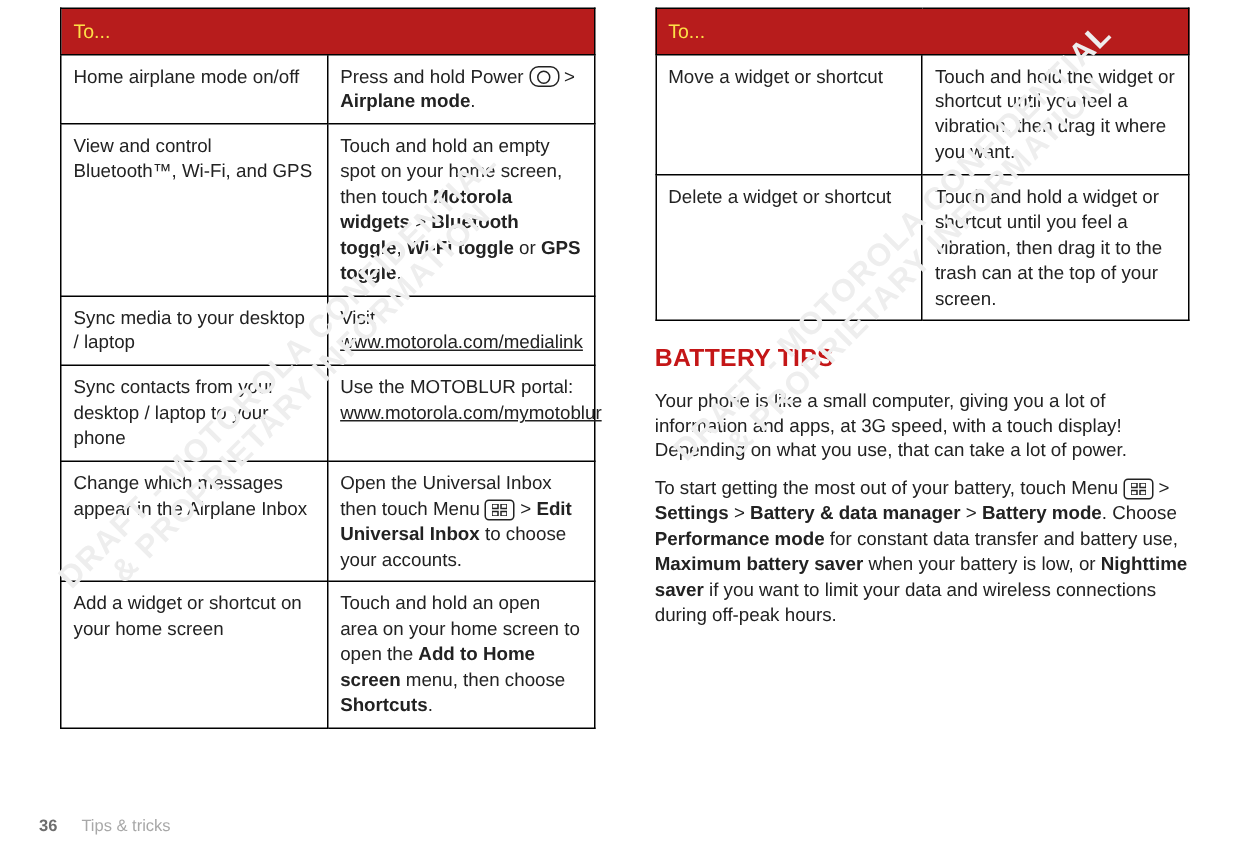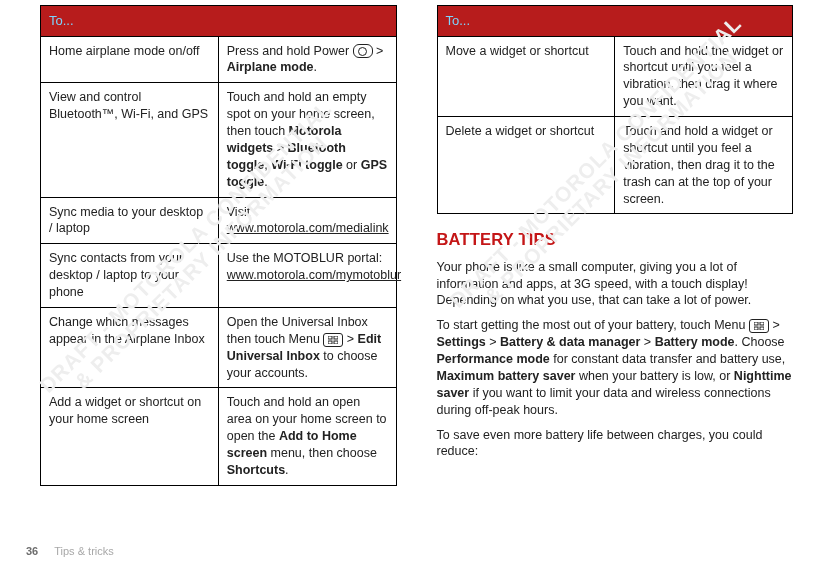--- a/index.html
+++ b/index.html
@@ -1,21 +1,21 @@
 <!DOCTYPE html>
 <html><head>
 <meta charset="utf-8">
 <style>
 html,body{margin:0;padding:0;font-family:Arial,Helvetica,sans-serif;background:#fff;color:#222;font-size:12.5px;line-height:1.35}
 .page{width:823px;height:569px;position:relative;padding:5px 30px 0 40px;box-sizing:border-box}
 .cols{display:flex;gap:40px}
 .col{flex:1;min-width:0}
 table{border-collapse:collapse;width:100%;table-layout:fixed}
 th,td{border:1px solid #000;padding:6px 8px;text-align:left;vertical-align:top}
-th{background:#b71c1c;color:#7dd3fc;font-weight:normal;font-size:13px}
+th{background:#b71c1c;color:#fde047;font-weight:normal;font-size:13px}
 td.key{width:36%}
 .bold{font-weight:700}
 .u{text-decoration:underline}
 h2{color:#c41617;font-weight:800;font-size:16.5px;letter-spacing:0.2px;margin:14px 0 6px}
 p{margin:8px 0}
 ul{padding-left:18px;margin:6px 0}
 ul li::marker{color:#c41617;font-size:14px}
 .footer{position:absolute;left:26px;bottom:10px;color:#a8a8a8;font-size:11px}
 .footer .pg{color:#6d6d6d;font-weight:700;margin-right:16px}
 .wm{position:absolute;font-family:'Arial Black',Arial;font-weight:900;color:#eee;font-size:21px;letter-spacing:1px;pointer-events:none;white-space:nowrap;text-align:center;line-height:1.05}
@@ -103,18 +103,17 @@
       <p>
         <span>To start getting the most out of your battery, touch Menu </span><span class="icon-menu">
             <svg viewBox="0 0 10 8">
               <rect x="0" y="0" width="4" height="3" fill="none" stroke="#222" stroke-width="1"></rect>
               <rect x="6" y="0" width="4" height="3" fill="none" stroke="#222" stroke-width="1"></rect>
               <rect x="0" y="5" width="4" height="3" fill="none" stroke="#222" stroke-width="1"></rect>
               <rect x="6" y="5" width="4" height="3" fill="none" stroke="#222" stroke-width="1"></rect>
             </svg>
           </span><span> &gt; </span><span class="bold">Settings</span><span> &gt; </span><span class="bold">Battery &amp; data manager</span><span> &gt; </span><span class="bold">Battery mode</span><span>. Choose </span><span class="bold">Performance mode</span><span> for constant data transfer and battery use, </span><span class="bold">Maximum battery saver</span><span> when your battery is low, or </span><span class="bold">Nighttime saver</span><span> if you want to limit your data and wireless connections during off-peak hours.</span>
       </p>
-      <p>To save even more battery life between charges, you could reduce:</p>
     </div>
   </div>
 
   <div class="footer"><span class="pg">36</span><span>Tips &amp; tricks</span></div>
 </div>
 
 </body></html>

